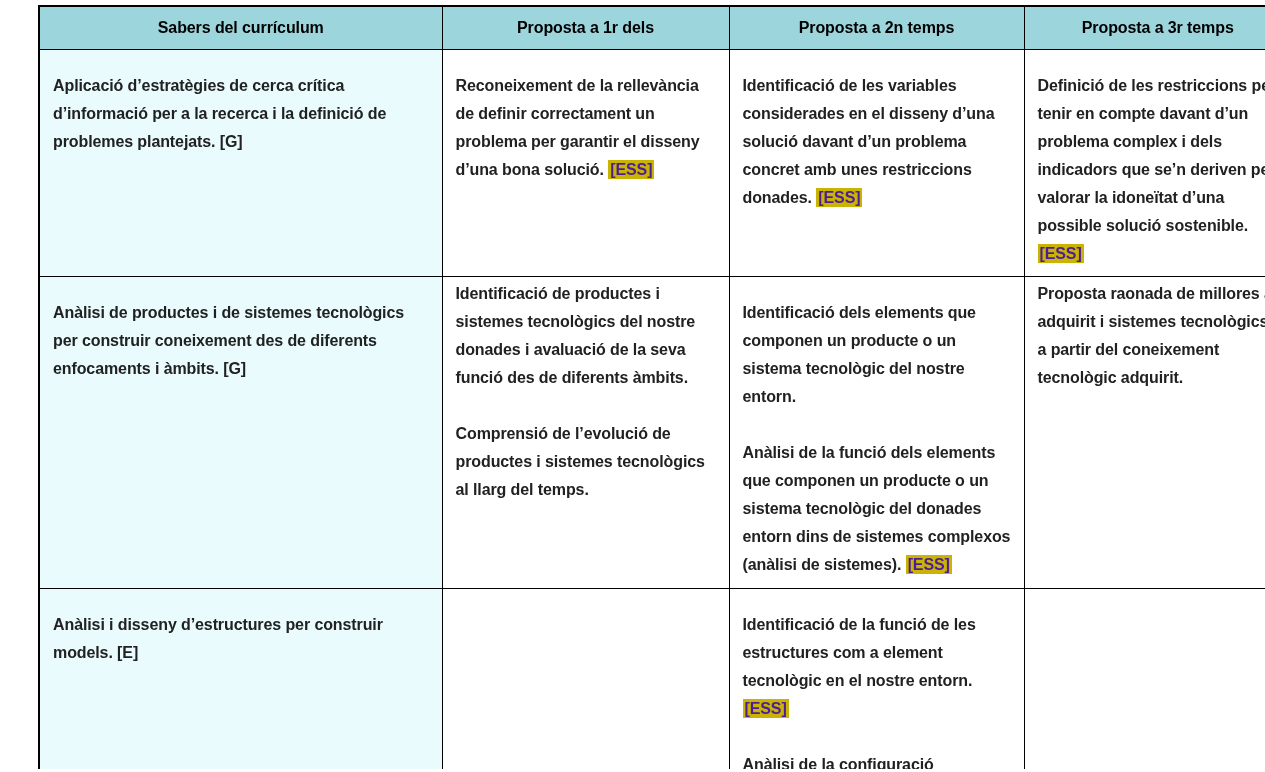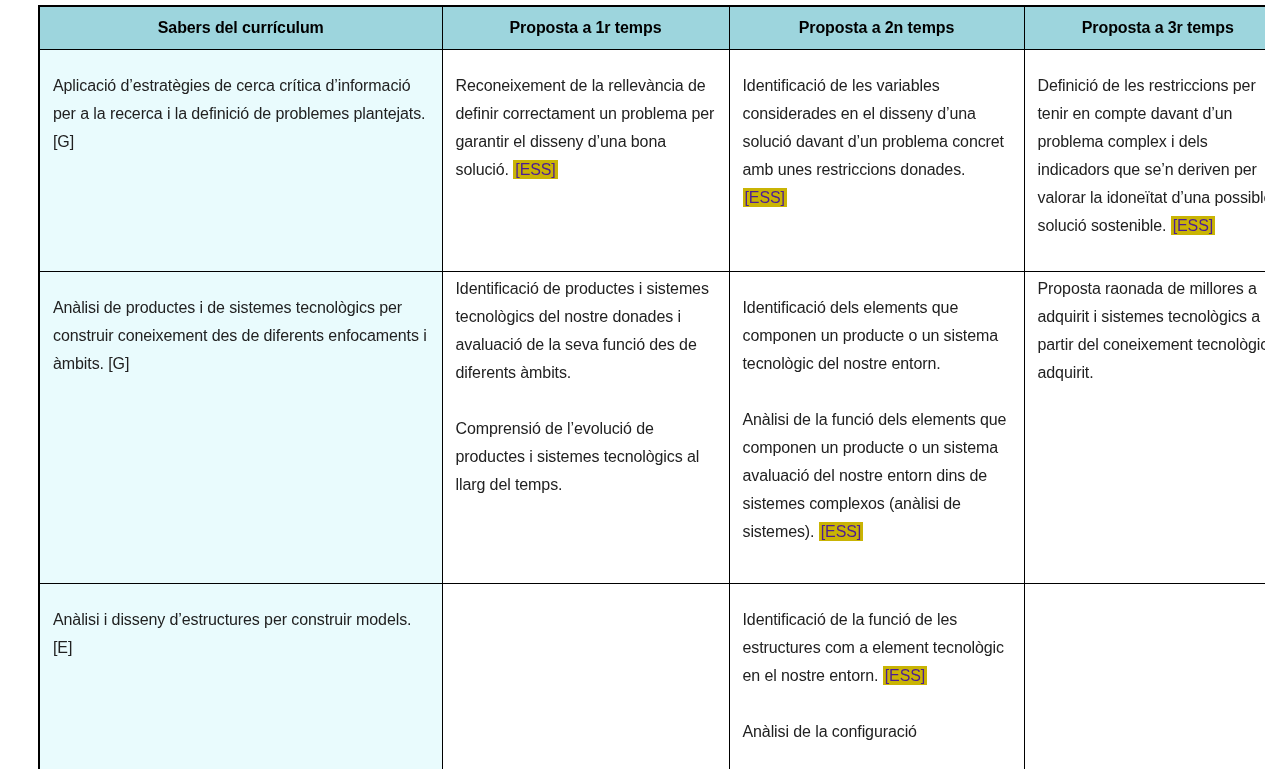--- a/index.html
+++ b/index.html
@@ -39,21 +39,21 @@
     background:var(--header-bg);
     text-align:center;vertical-align:middle;
     font-weight:bold;font-size:16px;color:#000;
     height:43px;padding:4px 6px;line-height:20px;
   }
   td.saber{background:var(--label-bg);}
   td.tight{padding-top:3px;}
   tr.row-1{height:222px;}
   tr.row-2{height:312px;}
   tr.row-3{height:270px;}
-  p.para{margin:0 0 28px 0;}
+  p.para{margin:0 0 28px 0;font-weight:bold;}
   p.para:last-child{margin-bottom:0;}
   .hl{
     background:var(--highlight);
     color:#4c1d95;
     padding:1px 2px;
   }
 </style>
 </head>
 <body>
 
@@ -62,21 +62,21 @@
     <table class="curriculum">
       <colgroup>
         <col style="width:403px">
         <col style="width:287px">
         <col style="width:295px">
         <col style="width:268px">
       </colgroup>
       <thead>
         <tr>
           <th class="header-cell">Sabers del currículum</th>
-          <th class="header-cell">Proposta a 1r temps</th>
+          <th class="header-cell">Proposta a 1r dels</th>
           <th class="header-cell">Proposta a 2n temps</th>
           <th class="header-cell">Proposta a 3r temps</th>
         </tr>
       </thead>
       <tbody>
         <tr class="row-1">
           <td class="saber">
             <p class="para"><span>Aplicació d’estratègies de cerca crítica d’informació per a la recerca i la definició de problemes plantejats. [G]</span></p>
           </td>
           <td>
@@ -92,21 +92,21 @@
         <tr class="row-2">
           <td class="saber">
             <p class="para"><span>Anàlisi de productes i de sistemes tecnològics per construir coneixement des de diferents enfocaments i àmbits. [G]</span></p>
           </td>
           <td class="tight">
             <p class="para"><span>Identificació de productes i sistemes tecnològics del nostre donades i avaluació de la seva funció des de diferents àmbits.</span></p>
             <p class="para"><span>Comprensió de l’evolució de productes i sistemes tecnològics al llarg del temps.</span></p>
           </td>
           <td>
             <p class="para"><span>Identificació dels elements que componen un producte o un sistema tecnològic del nostre entorn.</span></p>
-            <p class="para"><span>Anàlisi de la funció dels elements que componen un producte o un sistema avaluació del nostre entorn dins de sistemes complexos (anàlisi de sistemes).</span> <span class="hl">[ESS]</span></p>
+            <p class="para"><span>Anàlisi de la funció dels elements que componen un producte o un sistema tecnològic del donades entorn dins de sistemes complexos (anàlisi de sistemes).</span> <span class="hl">[ESS]</span></p>
           </td>
           <td class="tight">
             <p class="para"><span>Proposta raonada de millores a adquirit i sistemes tecnològics a partir del coneixement tecnològic adquirit.</span></p>
           </td>
         </tr>
         <tr class="row-3">
           <td class="saber">
             <p class="para"><span>Anàlisi i disseny d’estructures per construir models. [E]</span></p>
           </td>
           <td></td>

